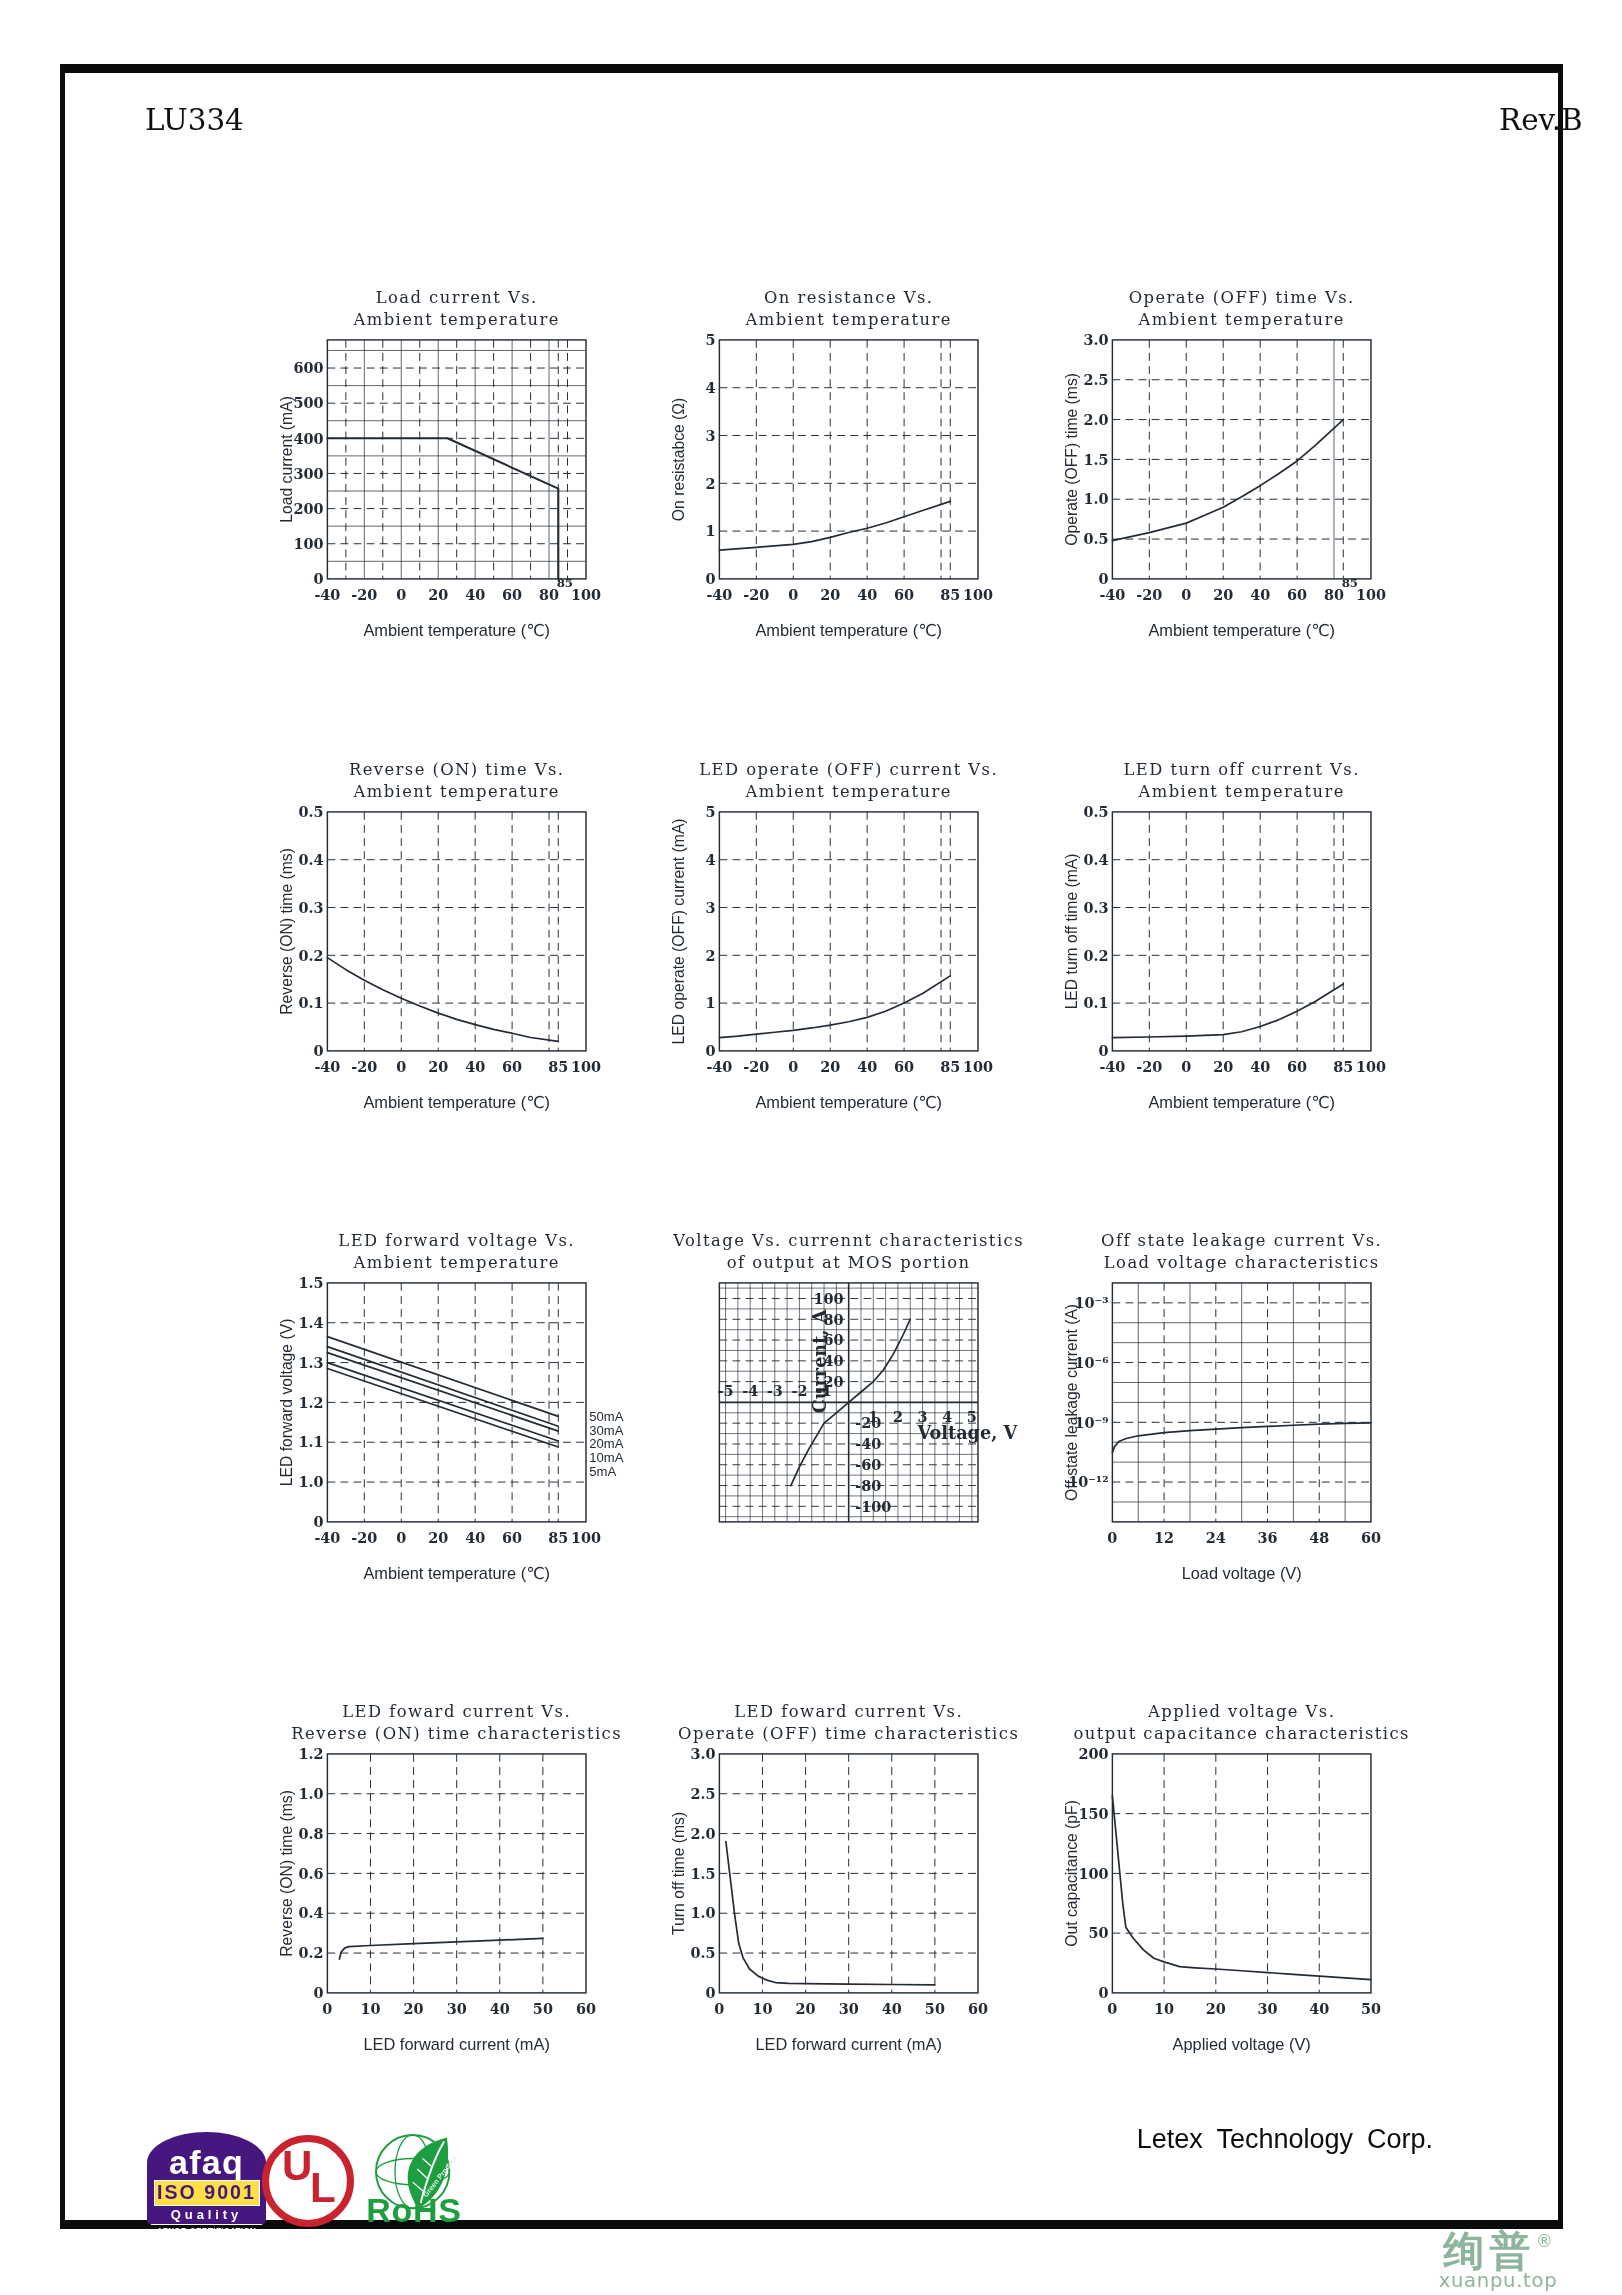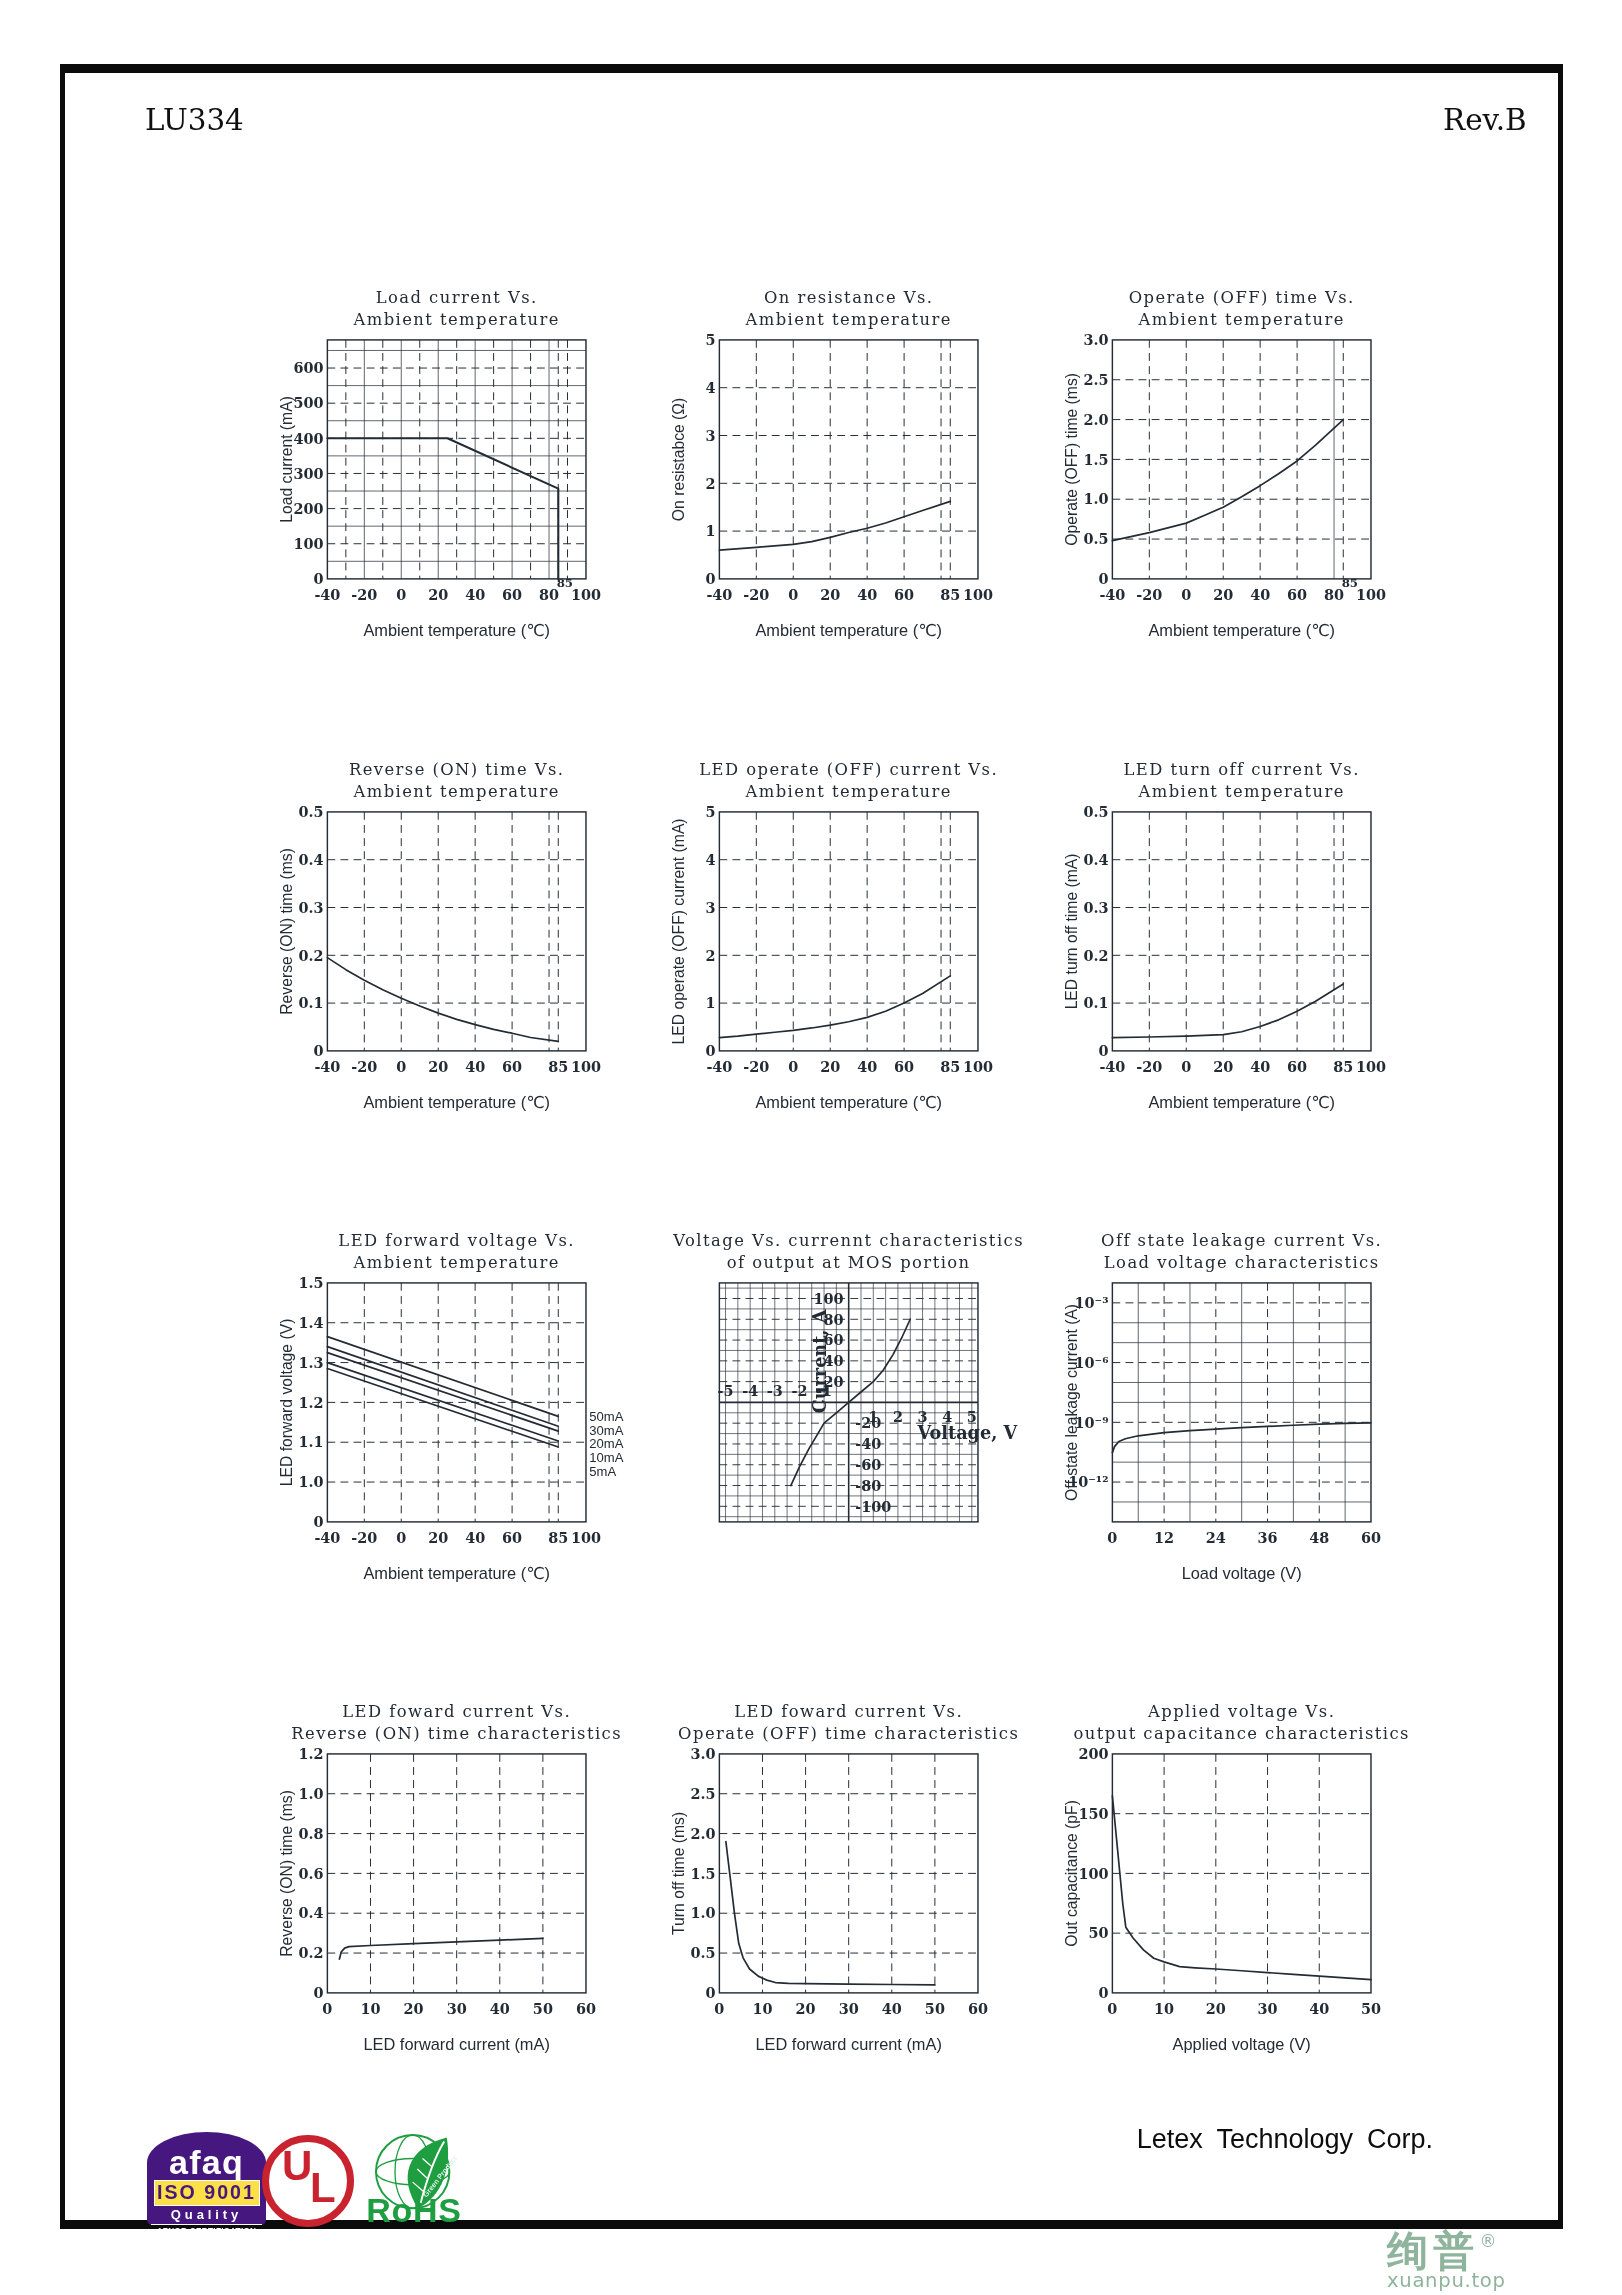--- a/index.html
+++ b/index.html
@@ -2,21 +2,21 @@
 <html style="font-size:10.5px"><head>
 <meta charset="utf-8">
 <style>
   html,body{margin:0;padding:0;background:#9a9a9a;}
   .sheet{position:relative;width:1622px;height:2295px;background:#ffffff;overflow:hidden;
          font-family:"Liberation Sans",sans-serif;}
   .frame{position:absolute;left:60px;top:64px;width:1503px;height:2165px;
          border-style:solid;border-color:#0b0b0b;border-width:9.8px 5.2px;box-sizing:border-box;}
   .docnum{position:absolute;left:145px;top:103px;font-family:"DejaVu Serif",serif;
           font-size:29.4px;color:#101010;}
-  .rev{position:absolute;left:1443px;top:103px;font-family:"DejaVu Serif",serif;
+  .rev{position:absolute;left:1499px;top:103px;font-family:"DejaVu Serif",serif;
        font-size:29.4px;color:#101010;}
   .title-row{position:absolute;left:0;top:188px;width:1622px;text-align:center;}
   .page-title{display:inline-block;font-family:"Liberation Sans",sans-serif;font-weight:bold;
               font-size:35px;color:#0d0d0d;border-bottom:5.2px solid #0d0d0d;padding:0 3.9px 3.9px;
               transform:scaleX(.88);letter-spacing:0.3px;}
   #charts{position:absolute;left:0;top:0;width:1622px;height:2295px;}
   #charts svg{position:absolute;overflow:visible;}
   .footer{position:absolute;left:949px;top:2124px;width:484px;text-align:right;
           font-size:27px;color:#0d0d0d;word-spacing:6.5px;}
   
@@ -32,21 +32,21 @@
       border-radius:50%;box-sizing:border-box;}
   .ul span{position:absolute;font-weight:bold;color:#c8232f;font-size:42px;line-height:42px;}
   .ul-u{left:13px;top:2.6px;}
   .ul-l{left:41px;top:25px;}
   .rohs{position:absolute;left:355px;top:2131px;width:118px;height:97px;}
   .rohs-word{position:absolute;left:0;top:60px;width:100%;text-align:center;color:#1e9e40;
              font-size:34px;font-weight:bold;letter-spacing:0.7px;}
   .rohs-green{position:absolute;left:60px;top:41px;color:#dff3e6;font-size:7.2px;font-weight:bold;
               transform:rotate(-52deg);}
   
-  .wm{position:absolute;left:1387px;top:2230px;width:222px;text-align:left;color:#8fb49c;
+  .wm{position:absolute;left:1387px;top:2230px;width:222px;text-align:center;color:#8fb49c;
       font-family:"DejaVu Sans",sans-serif;}
   .wm-cjk{font-size:41px;font-weight:bold;letter-spacing:5.2px;line-height:42px;}
   .wm-reg{font-size:17px;vertical-align:18.3px;}
   .wm-domain{font-size:19.6px;letter-spacing:0.7px;margin-top:-2.6px;}
 </style>
 </head>
 <body>
 
 <div class="sheet">
   <div class="frame"></div>

